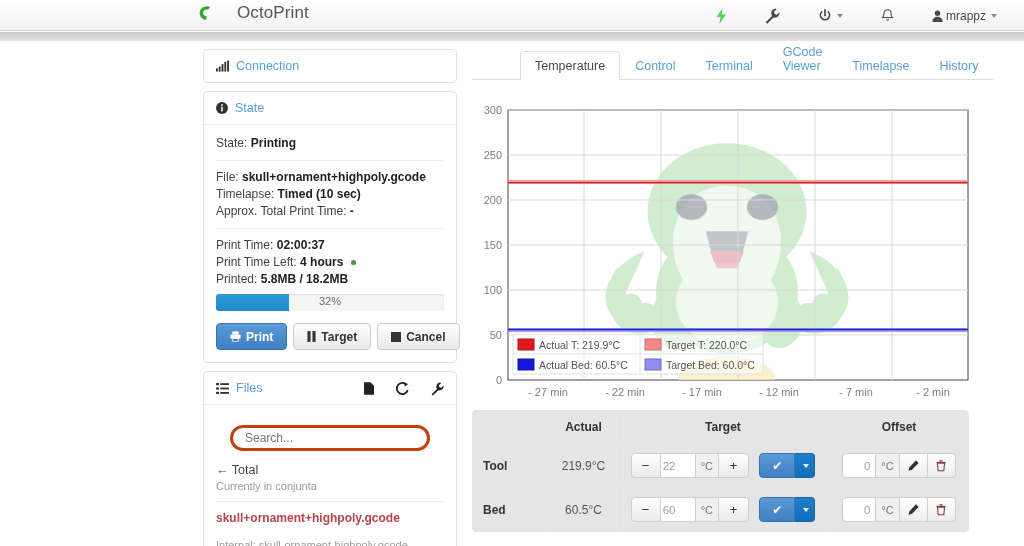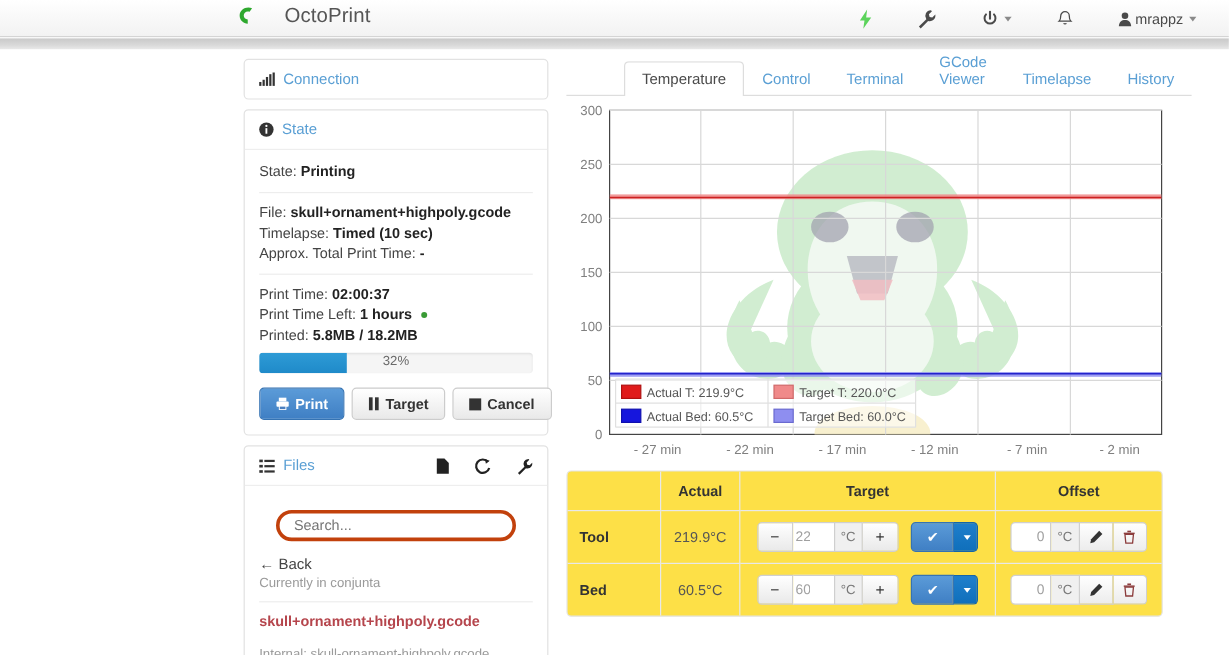--- a/index.html
+++ b/index.html
@@ -122,28 +122,28 @@
     border:1px solid transparent; border-bottom:none; margin-bottom:-1px;
     border-radius:4px 4px 0 0;
   }
   .tab.active {
     color:#4a4a4a; background:#fff;
     border-color:#dddddd #dddddd #ffffff;
     margin-left:48px;
   }
 
   
-  #chart-panel { position:relative; margin-top:8px; height:292px; }
+  #chart-panel { position:relative; margin-top:26px; height:292px; }
   #chart-svg { display:block; }
 
   
   #temp-table {
     margin-top: 12px; width: 497px; border:1px solid #e4e4e4;
     border-radius:4px; border-collapse:separate; border-spacing:0;
-    background:#fde047;
+    background:#e5e5e5;
   }
   #temp-table th, #temp-table td {
     border-bottom:1px solid #e8e8e8; border-right:1px solid #e8e8e8;
     padding: 9px 10px; font-size:12px; text-align:center; vertical-align:middle;
   }
   #temp-table th { font-weight:bold; color:#333; }
   #temp-table tr:last-child td { border-bottom:none; }
   #temp-table th:last-child, #temp-table td:last-child { border-right:none; }
   .rowlabel { text-align:left !important; font-weight:bold; width:78px; }
   .actualcell { color:#555; width:66px; }
@@ -281,21 +281,21 @@
         <span>Approx. Total Print Time:</span>
         <b>-</b>
       </div>
       <div class="hr"></div>
       <div class="state-line">
         <span>Print Time:</span>
         <b>02:00:37</b>
       </div>
       <div class="state-line">
         <span>Print Time Left:</span>
-        <b>1 hours</b>
+        <b>4 hours</b>
         <span class="dot-green"></span>
       </div>
       <div class="state-line">
         <span>Printed:</span>
         <b>5.8MB / 18.2MB</b>
       </div>
 
       <div class="progress-wrap">
         <div class="progress-bar" id="progress-fill" style="width: 32%;"></div>
         <div class="progress-label">32%</div>
@@ -351,21 +351,21 @@
         <svg width="13" height="13" viewBox="0 0 16 16">
           <path d="M11.5 0.6 a5 5 0 0 0-4.1 7.9 L0.8 15.1 l1.6 1.6 6.6-6.6 A5 5 0 0 0 15.4 4.4 L12.7 7.1 10.3 6.5 9.7 4.1 12.4 1.4 A5 5 0 0 0 11.5 0.6 z" fill="#222"></path>
         </svg>
       </div>
     </div>
     <div class="panel-body">
       <input class="search-box" type="text" placeholder="Search..." style="">
 
       <div class="back-row">
         <span>←</span>
-        <span>Back</span>
+        <span>Total</span>
       </div>
       <div class="curdir">Currently in conjunta</div>
 
       <div class="file-entry">
         <div class="file-name">skull+ornament+highpoly.gcode</div>
         <div class="file-meta">
           <span>Internal:</span>
           <span>skull-ornament-highpoly.gcode</span>
         </div>
         <div class="file-meta">

